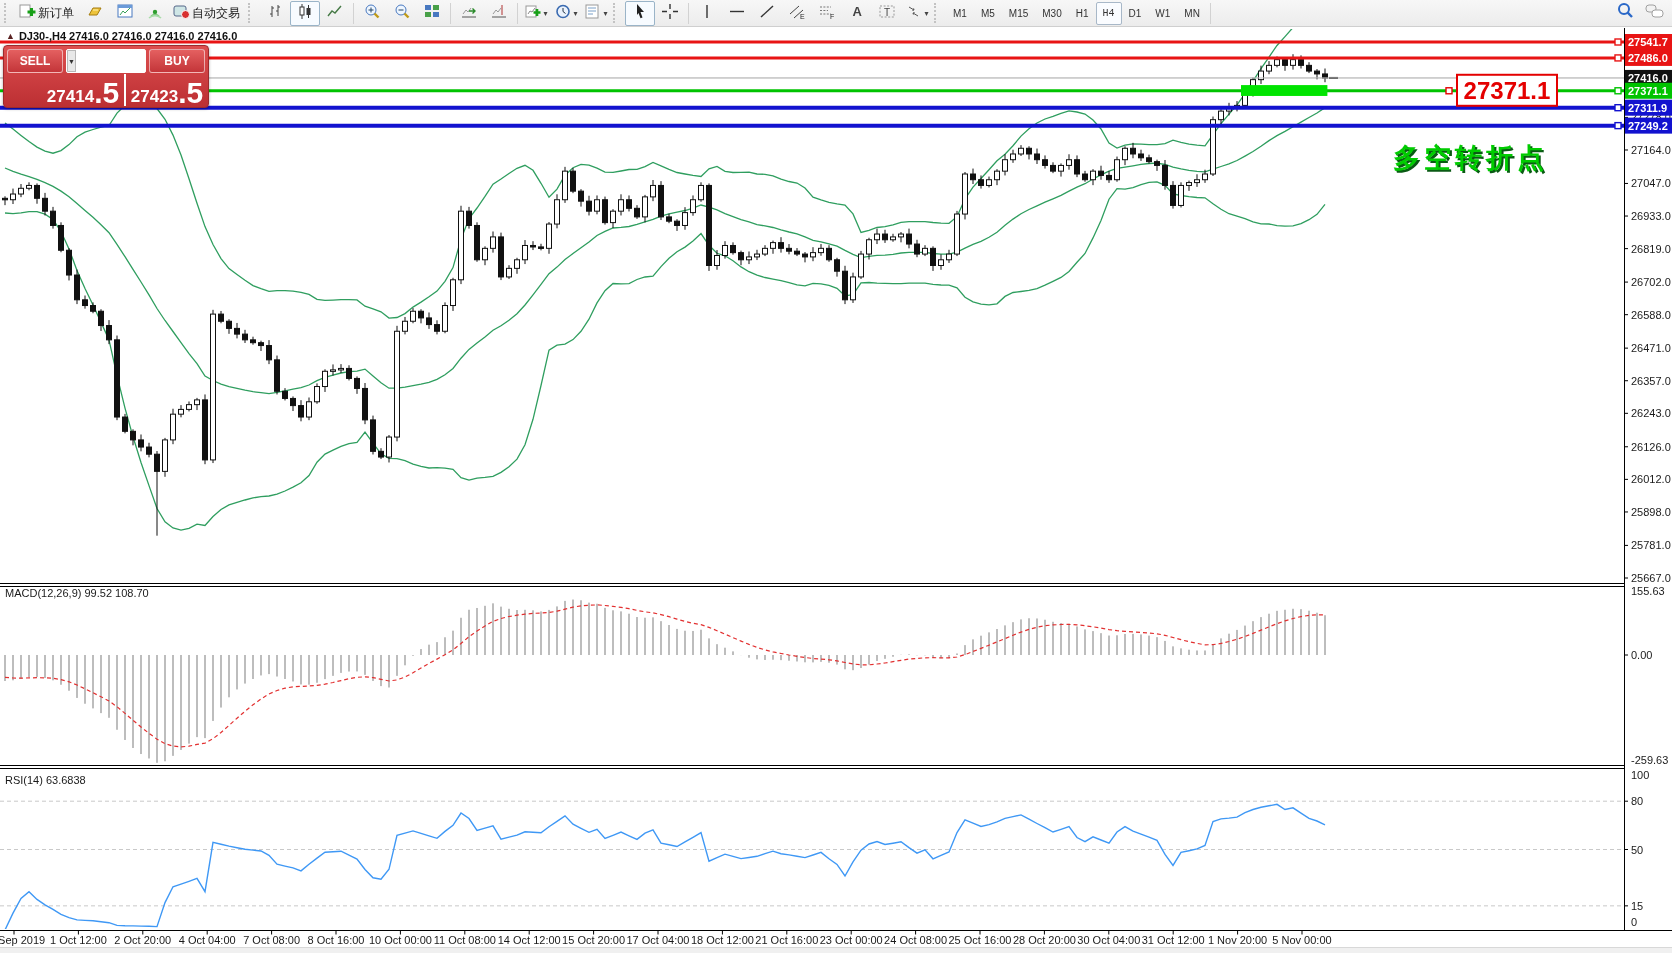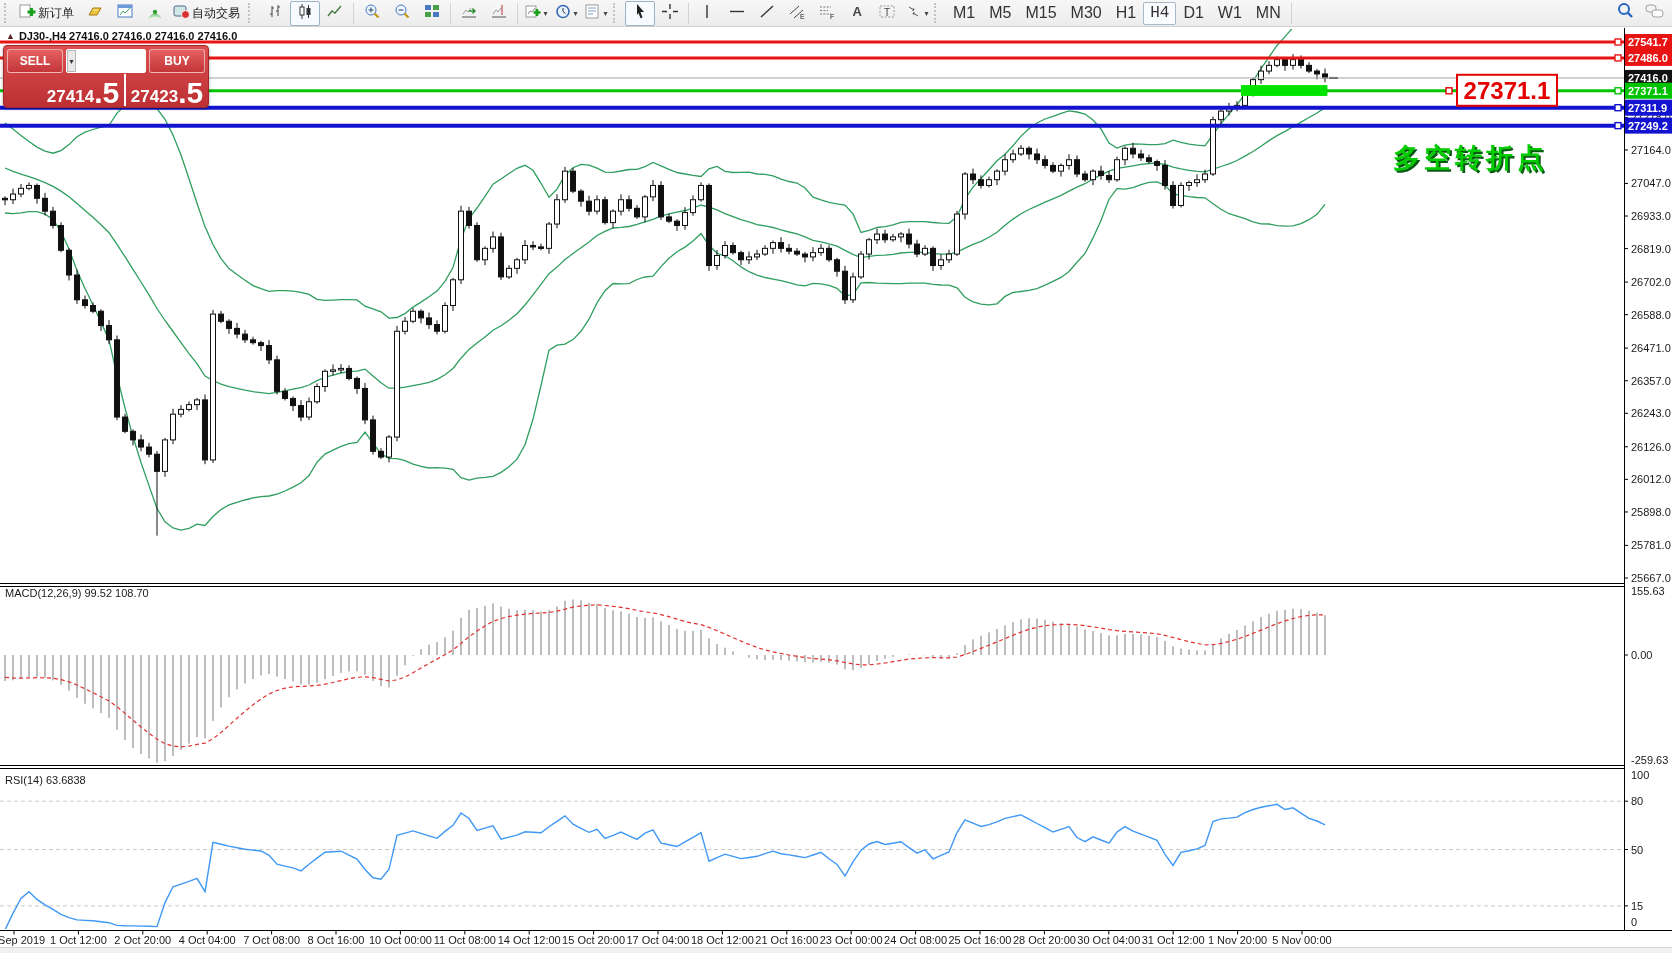--- a/index.html
+++ b/index.html
@@ -5,21 +5,21 @@
   html,body{margin:0;padding:0;background:#e8e8e8;}
   #app{position:relative;width:1672px;height:953px;overflow:hidden;background:#fff;
        font-family:"Liberation Sans",sans-serif;}
   
   #toolbar{position:absolute;left:0;top:0;width:1672px;height:27px;background:linear-gradient(#f7f7f7,#ececec);
            border-bottom:1px solid #cfcfcf;display:flex;align-items:center;padding:0 2px;box-sizing:border-box;justify-content:space-between;}
   .tb-btn{height:23px;min-width:24px;display:flex;align-items:center;justify-content:center;
           border:1px solid transparent;border-radius:2px;padding:0 2px;cursor:default;}
   .tb-btn.active{border:1px solid #9ab4c8;background:#f7fbff;}
   .tb-label{font-size:12px;color:#222;margin:0 3px 0 1px;white-space:nowrap;}
-  .tf-btn{height:21px;padding:0 6px;font-size:16px;color:#333;display:flex;align-items:center;
+  .tf-btn{height:21px;padding:0 6px;font-size:10px;color:#333;display:flex;align-items:center;
           border:1px solid transparent;border-radius:2px;}
   .tf-btn.active{border:1px solid #a8b8c8;background:#fafcff;font-family:Liberation Mono, monospace;}
   .grip{width:6px;height:20px;border-left:2px dotted #c3c3c3;margin:0 4px 0 2px;}
   .vsep{width:1px;height:21px;background:#d2d2d2;margin:0 3px;}
   .caret{font-size:8px;color:#444;margin-left:1px;}
   .tb-right{margin-left:auto;display:flex;align-items:center;}
   
   #symbolbar{position:absolute;left:6px;top:30px;font-size:11px;font-weight:bold;color:#111;z-index:30;
              display:flex;align-items:center;}
   #symbolbar .tri{font-size:9px;color:#5a2222;margin-right:4px;}

